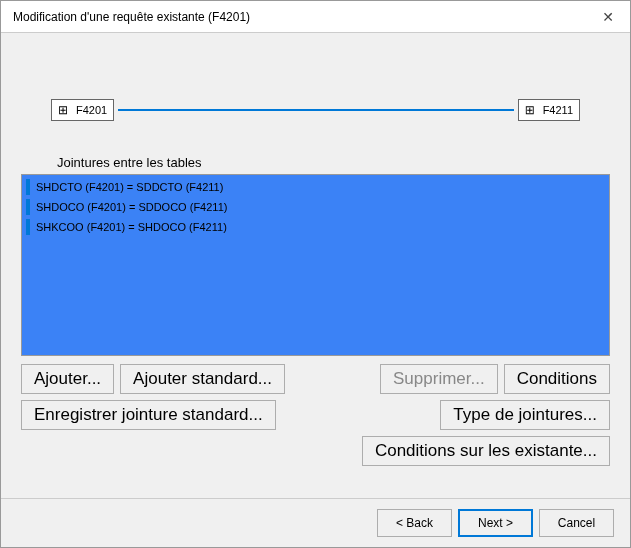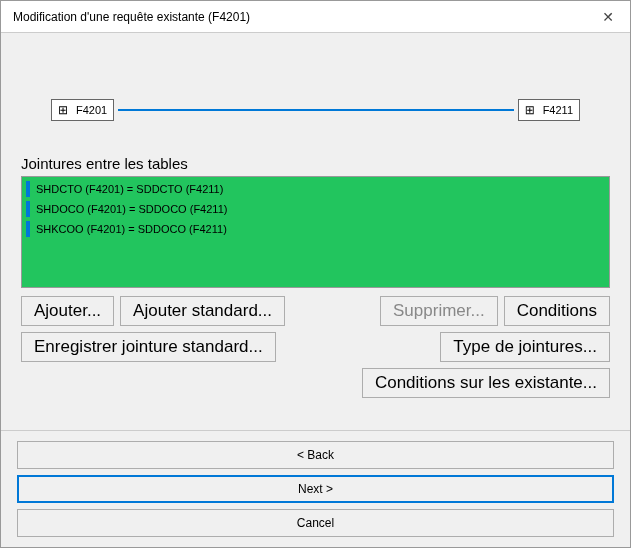--- a/index.html
+++ b/index.html
@@ -75,27 +75,28 @@
       height: 2px;
       background: #0078d7;
       margin: 0 4px;
     }
     .join-section {
       flex: 1;
       display: flex;
       flex-direction: column;
     }
     .join-label {
-      font-size: 15px;
+      font-size: 13px;
       color: #000;
       margin-bottom: 4px;
+      margin-left: 36px;
     }
     .join-list {
       border: 1px solid #999;
-      background: #22c55e;
+      background: #3b82f6;
       flex: 1;
       overflow-y: auto;
       padding: 2px 0;
     }
     .join-item {
       display: flex;
       align-items: center;
       padding: 2px 4px;
       cursor: pointer;
     }
@@ -144,21 +145,20 @@
     .spacer {
       flex: 1;
     }
     .footer {
       border-top: 1px solid #ccc;
       padding: 10px 16px;
       display: flex;
       justify-content: flex-end;
       gap: 6px;
       background: #f0f0f0;
-      flex-direction: column;
     }
     .btn-footer {
       background: #f0f0f0;
       border: 1px solid #adadad;
       padding: 5px 16px;
       font-size: 12px;
       cursor: pointer;
       min-width: 75px;
       min-height: 28px;
     }
@@ -207,21 +207,21 @@
       <div class="join-item">
             <div class="join-indicator"></div>
             <span class="join-text">SHDCTO (F4201) = SDDCTO (F4211)</span>
           </div>
           <div class="join-item">
             <div class="join-indicator"></div>
             <span class="join-text">SHDOCO (F4201) = SDDOCO (F4211)</span>
           </div>
           <div class="join-item">
             <div class="join-indicator"></div>
-            <span class="join-text">SHKCOO (F4201) = SDDOCO (F4211)</span>
+            <span class="join-text">SHKCOO (F4201) = SHDOCO (F4211)</span>
           </div>
         </div>
     </div>
 
     <div class="buttons-row1">
       <button class="btn">Ajouter...</button>
       <button class="btn">Ajouter standard...</button>
       <div class="spacer"></div>
       <button class="btn" disabled="">Supprimer...</button>
       <button class="btn">Conditions</button>

